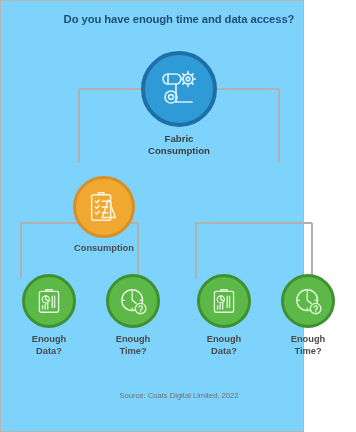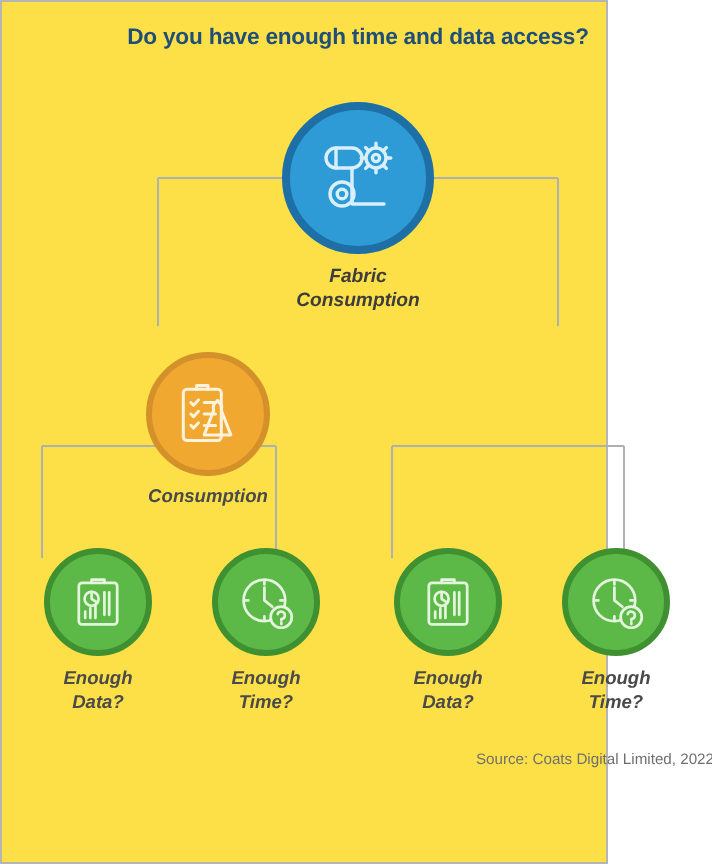--- a/index.html
+++ b/index.html
@@ -7,21 +7,21 @@
     width:356px;height:432px;
     background:#ffffff;
     font-family:"Liberation Sans", sans-serif;
     overflow:hidden;
   }
   #canvas{
     position:relative;
     width:304px;height:432px;
     box-sizing:border-box;
     border:1px solid #b5b5b5;
-    background:#fde047;
+    background:#7dd3fc;
   }
   
   #title{
     position:absolute;left:0;top:12px;width:356px;
     text-align:center;
     font-size:11.3px;font-weight:bold;
     color:#1f4e79;
     letter-spacing:-0.1px;
   }
   
@@ -37,21 +37,20 @@
   }
   .disc svg{display:block;}
   .node-label{
     margin-top:5px;
     font-size:9.3px;
     font-weight:bold;
     color:#4a4a4a;
     line-height:11.5px;
     position:relative;
     z-index:3;
-    font-style:italic;
   }
   
   #node-root{left:118px;top:50px;}
   #node-root .disc{
     width:76px;height:76px;
     background:#2e9bd6;
     border:4px solid #1d6fa5;
   }
   #node-root .node-label{color:#3d3d3d;font-size:9.6px;margin-top:6px;}
   
@@ -68,22 +67,22 @@
     background:#5cb947;
     border:3px solid #3f9030;
   }
   #node-leaf-0{left:-12px;top:273px;}
   #node-leaf-1{left:72px;top:273px;}
   #node-leaf-2{left:163px;top:273px;}
   #node-leaf-3{left:247px;top:273px;}
   .leaf-label{margin-top:6px;}
   
   #source{
-    position:absolute;left:0;top:374px;width:356px;
-    text-align:right;
+    position:absolute;left:0;top:390px;width:356px;
+    text-align:center;
     font-size:7.6px;
     color:#6f6f6f;
   }
 </style>
 </head>
 <body>
 
 <div id="canvas">
 
   <div id="title">Do you have enough time and data access?</div>

